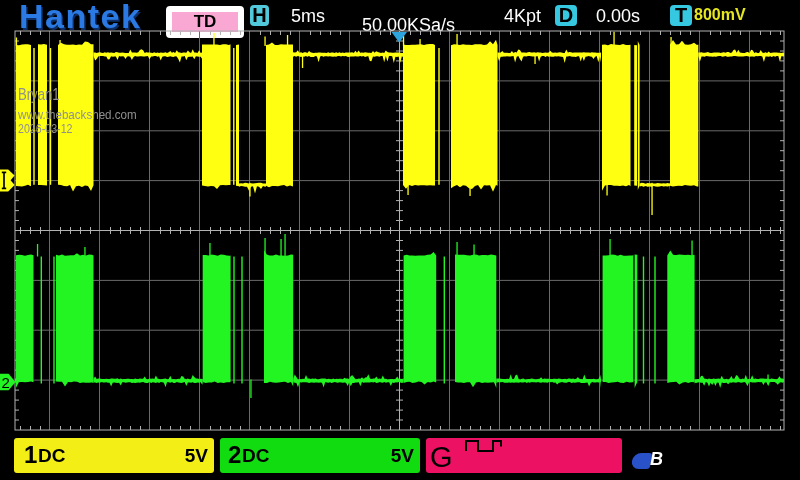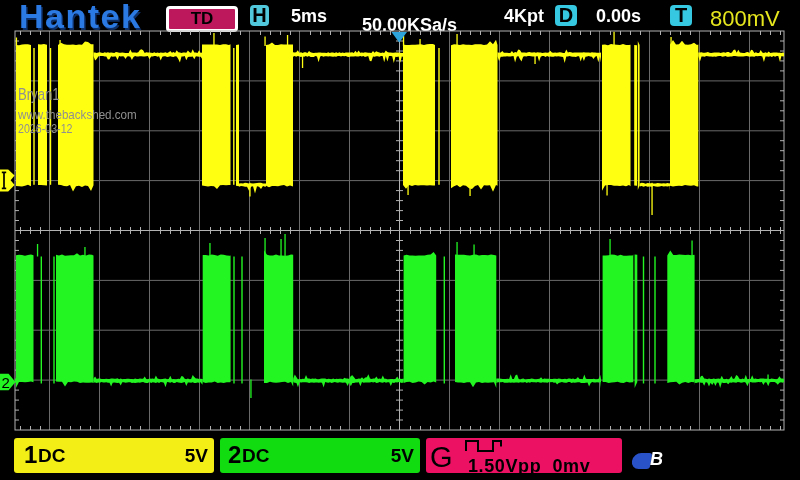--- a/index.html
+++ b/index.html
@@ -1,30 +1,30 @@
 <!DOCTYPE html>
 <html><head><meta charset="utf-8"><style>
 html,body{margin:0;padding:0;background:#000;width:800px;height:480px;overflow:hidden}
 body{font-family:"Liberation Sans",sans-serif;position:relative}
 .abs{position:absolute;white-space:nowrap}
-.w{color:#fff;font-weight:bold;font-size:18px}
+.w{color:#fff;font-weight:normal;font-size:18px}
 .badge{position:absolute;top:5px;height:21px;border-radius:4px;color:#000;font-weight:bold;font-size:17px;text-align:center;line-height:21px}
 .box{position:absolute;top:438px;height:34.5px;border-radius:3px;color:#000}
 </style></head><body>
 
 <div class="abs" style="left:19px;top:-3px;font-size:34px;font-weight:bold;color:#2b79e3;letter-spacing:1.5px;text-shadow:1.5px 1.5px 0 #0e2f66">Hantek</div>
-<div class="badge" style="left:166px;width:66px;background:#be185d;top:6px;height:20px;line-height:20px;border:3px solid #ffffff">TD</div>
+<div class="badge" style="left:166px;width:66px;background:#f9a8d4;top:6px;height:20px;line-height:20px;border:6px solid #ffffff">TD</div>
 <div class="badge" style="left:250px;width:19px;background:#52c8dc;font-size:20px">H</div>
 <div class="abs w" style="left:291px;top:6px">5ms</div>
 <div class="abs w" style="left:362px;top:15px">50.00KSa/s</div>
 <div class="abs w" style="left:504px;top:6px">4Kpt</div>
 <div class="badge" style="left:555px;width:22px;background:#35c8e0;font-size:20px">D</div>
 <div class="abs w" style="left:596px;top:6px">0.00s</div>
 <div class="badge" style="left:670px;width:22px;background:#35c8e0;font-size:20px">T</div>
-<div class="abs" style="left:710px;top:6px;font-size:22px;font-weight:normal;color:#e6e61e">800mV</div>
+<div class="abs" style="left:694px;top:6px;font-size:16px;font-weight:bold;color:#e6e61e">800mV</div>
 <svg width="800" height="480" viewBox="0 0 800 480" style="position:absolute;left:0;top:0">
     <line x1="49.5" y1="31" x2="49.5" y2="430" stroke="#6a6a6a"></line>
     <line x1="99.5" y1="31" x2="99.5" y2="430" stroke="#6a6a6a"></line>
     <line x1="149.5" y1="31" x2="149.5" y2="430" stroke="#6a6a6a"></line>
     <line x1="199.5" y1="31" x2="199.5" y2="430" stroke="#6a6a6a"></line>
     <line x1="249.5" y1="31" x2="249.5" y2="430" stroke="#6a6a6a"></line>
     <line x1="299.5" y1="31" x2="299.5" y2="430" stroke="#6a6a6a"></line>
     <line x1="349.5" y1="31" x2="349.5" y2="430" stroke="#6a6a6a"></line>
     <line x1="449.5" y1="31" x2="449.5" y2="430" stroke="#6a6a6a"></line>
     <line x1="499.5" y1="31" x2="499.5" y2="430" stroke="#6a6a6a"></line>
@@ -425,17 +425,16 @@
 <div class="box" style="left:220px;width:200px;background:#10dc10">
   <span class="abs" style="left:8px;top:3px;font-size:24px;font-weight:bold">2</span>
   <span class="abs" style="left:22px;top:7px;font-size:19px;font-weight:bold">DC</span>
   <span class="abs" style="right:6px;top:7px;font-size:19px;font-weight:bold">5V</span>
 </div>
 <div class="box" style="left:426px;width:196px;background:#ed1164">
   <span class="abs" style="left:4px;top:3px;font-size:29px">G</span>
   <svg class="abs" style="left:39px;top:1px" width="40" height="15" viewBox="0 0 40 15">
       <path d="M1,12 V2 H13 V12 H28 V2 H36 V7.5" fill="none" stroke="#000" stroke-width="2"></path>
     </svg>
-  <span class="abs" style="left:42px;top:18px;font-size:18px;font-weight:bold;letter-spacing:0.6px">1.50Vpp&nbsp;&nbsp;0mv</span>
 </div>
 
 <div class="abs" style="left:632px;top:453px;width:19px;height:16px;background:#2a52c8;border-radius:8px 3px 3px 8px;transform:skewX(-10deg)"></div>
 <div class="abs" style="left:650px;top:449px;font-size:18px;font-weight:bold;font-style:italic;color:#fff">B</div>
 
 </body></html>

